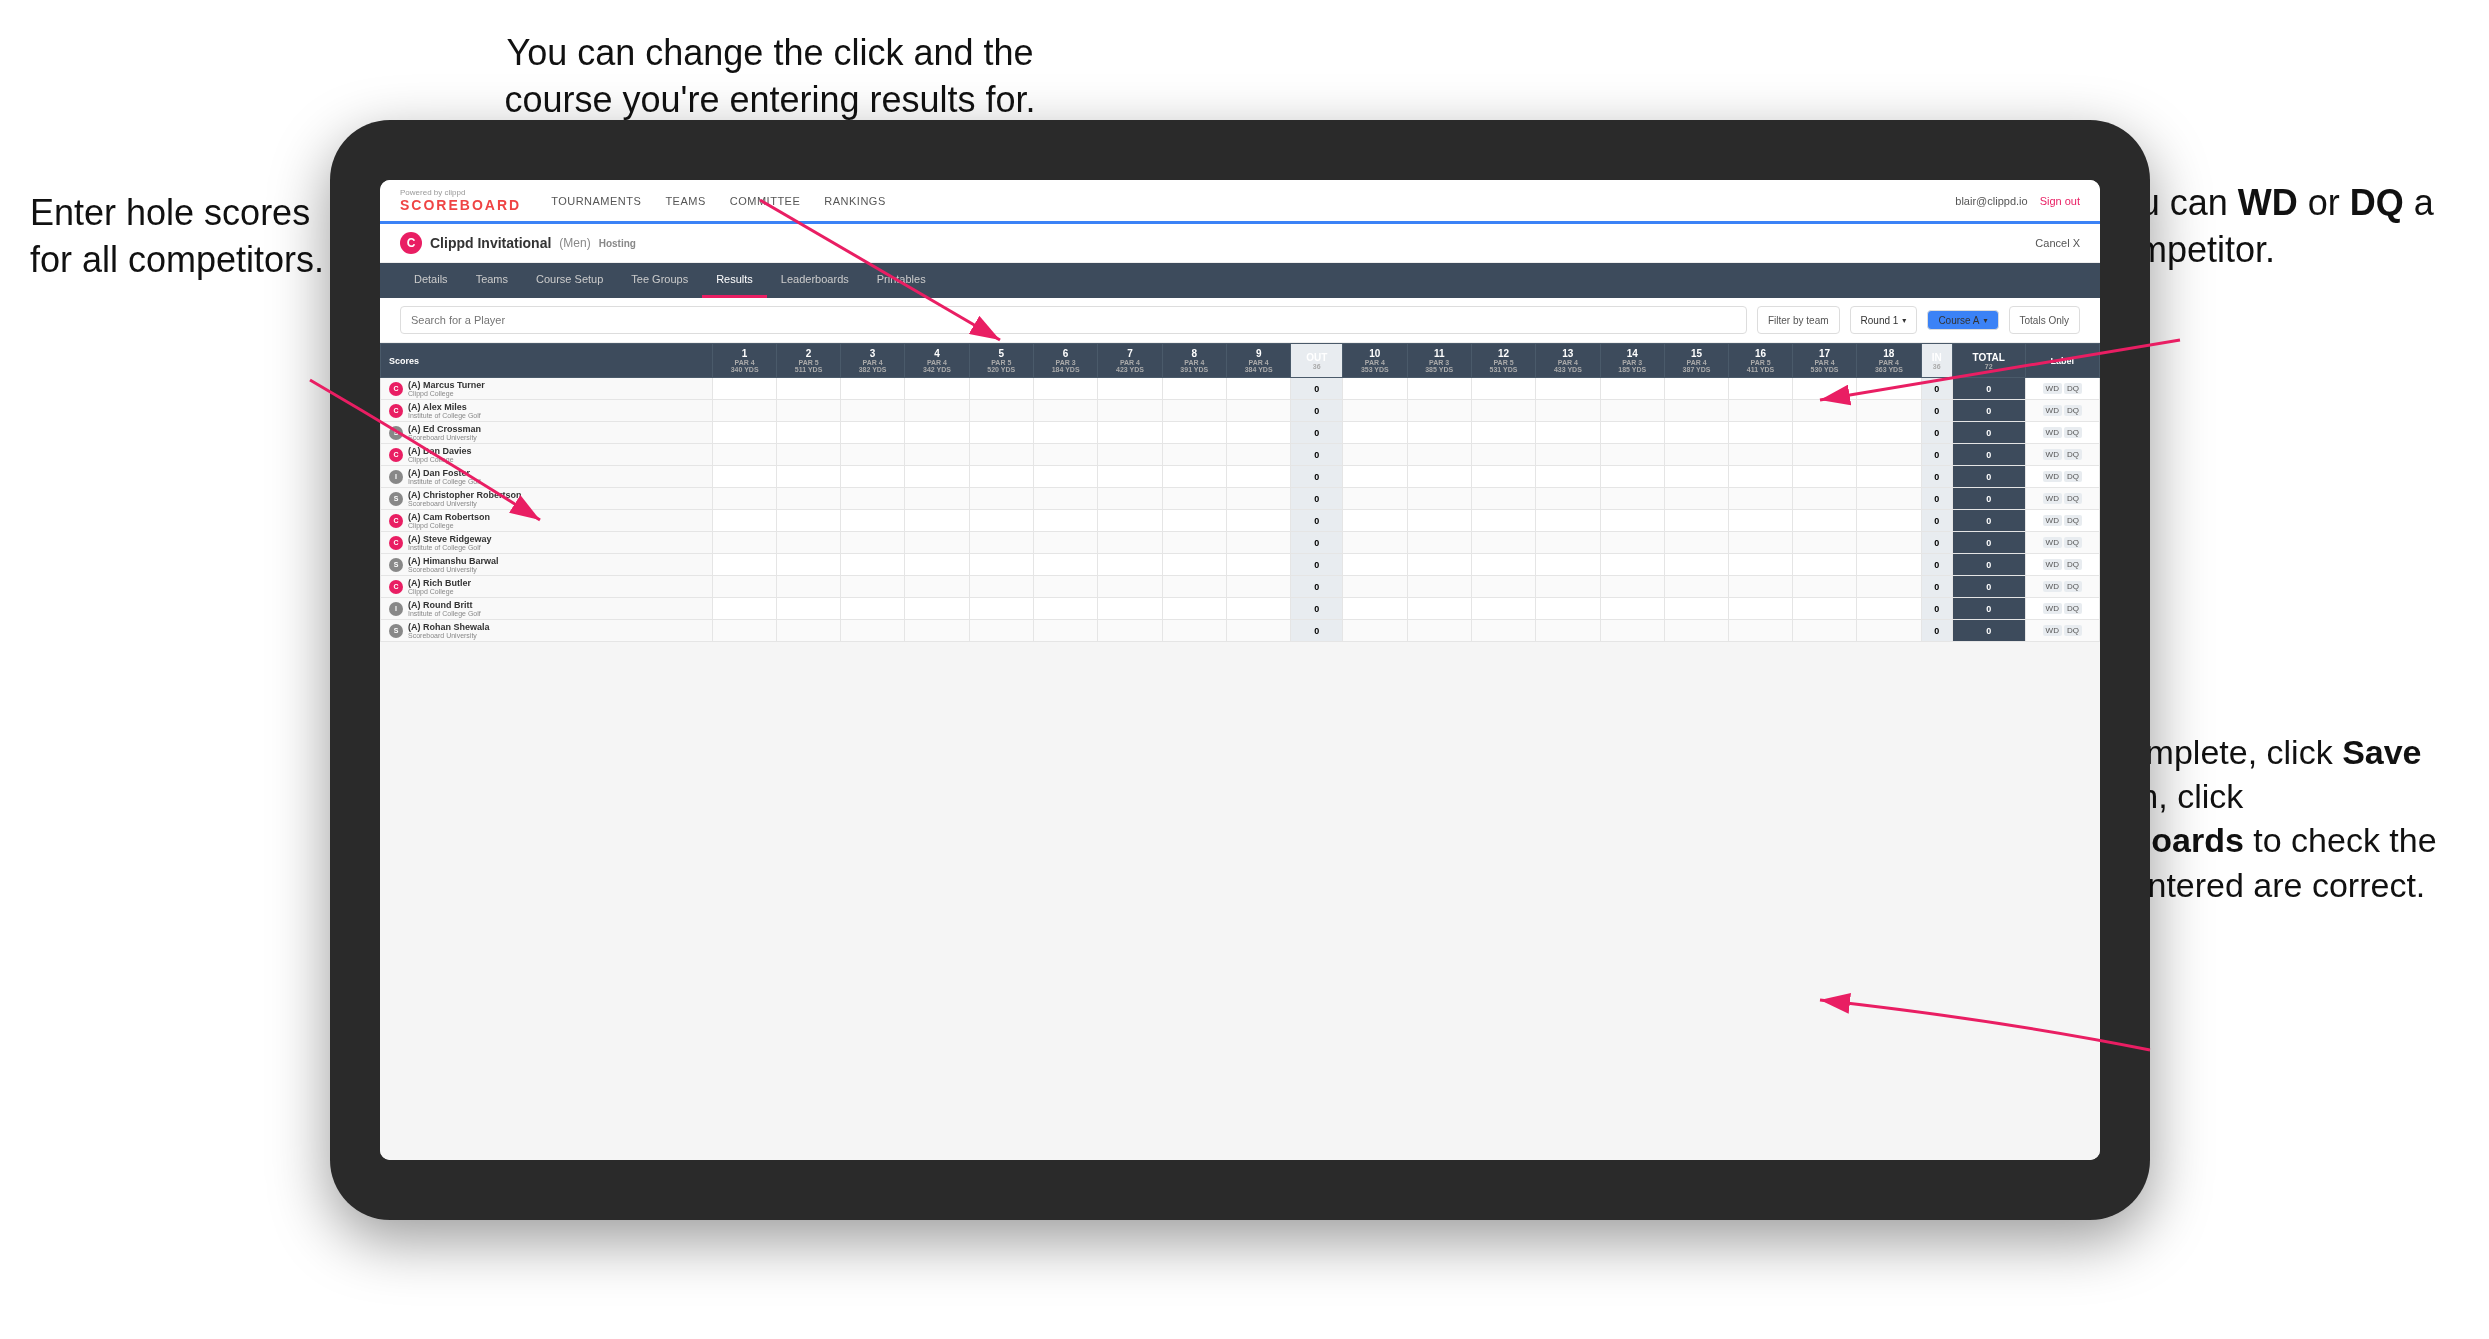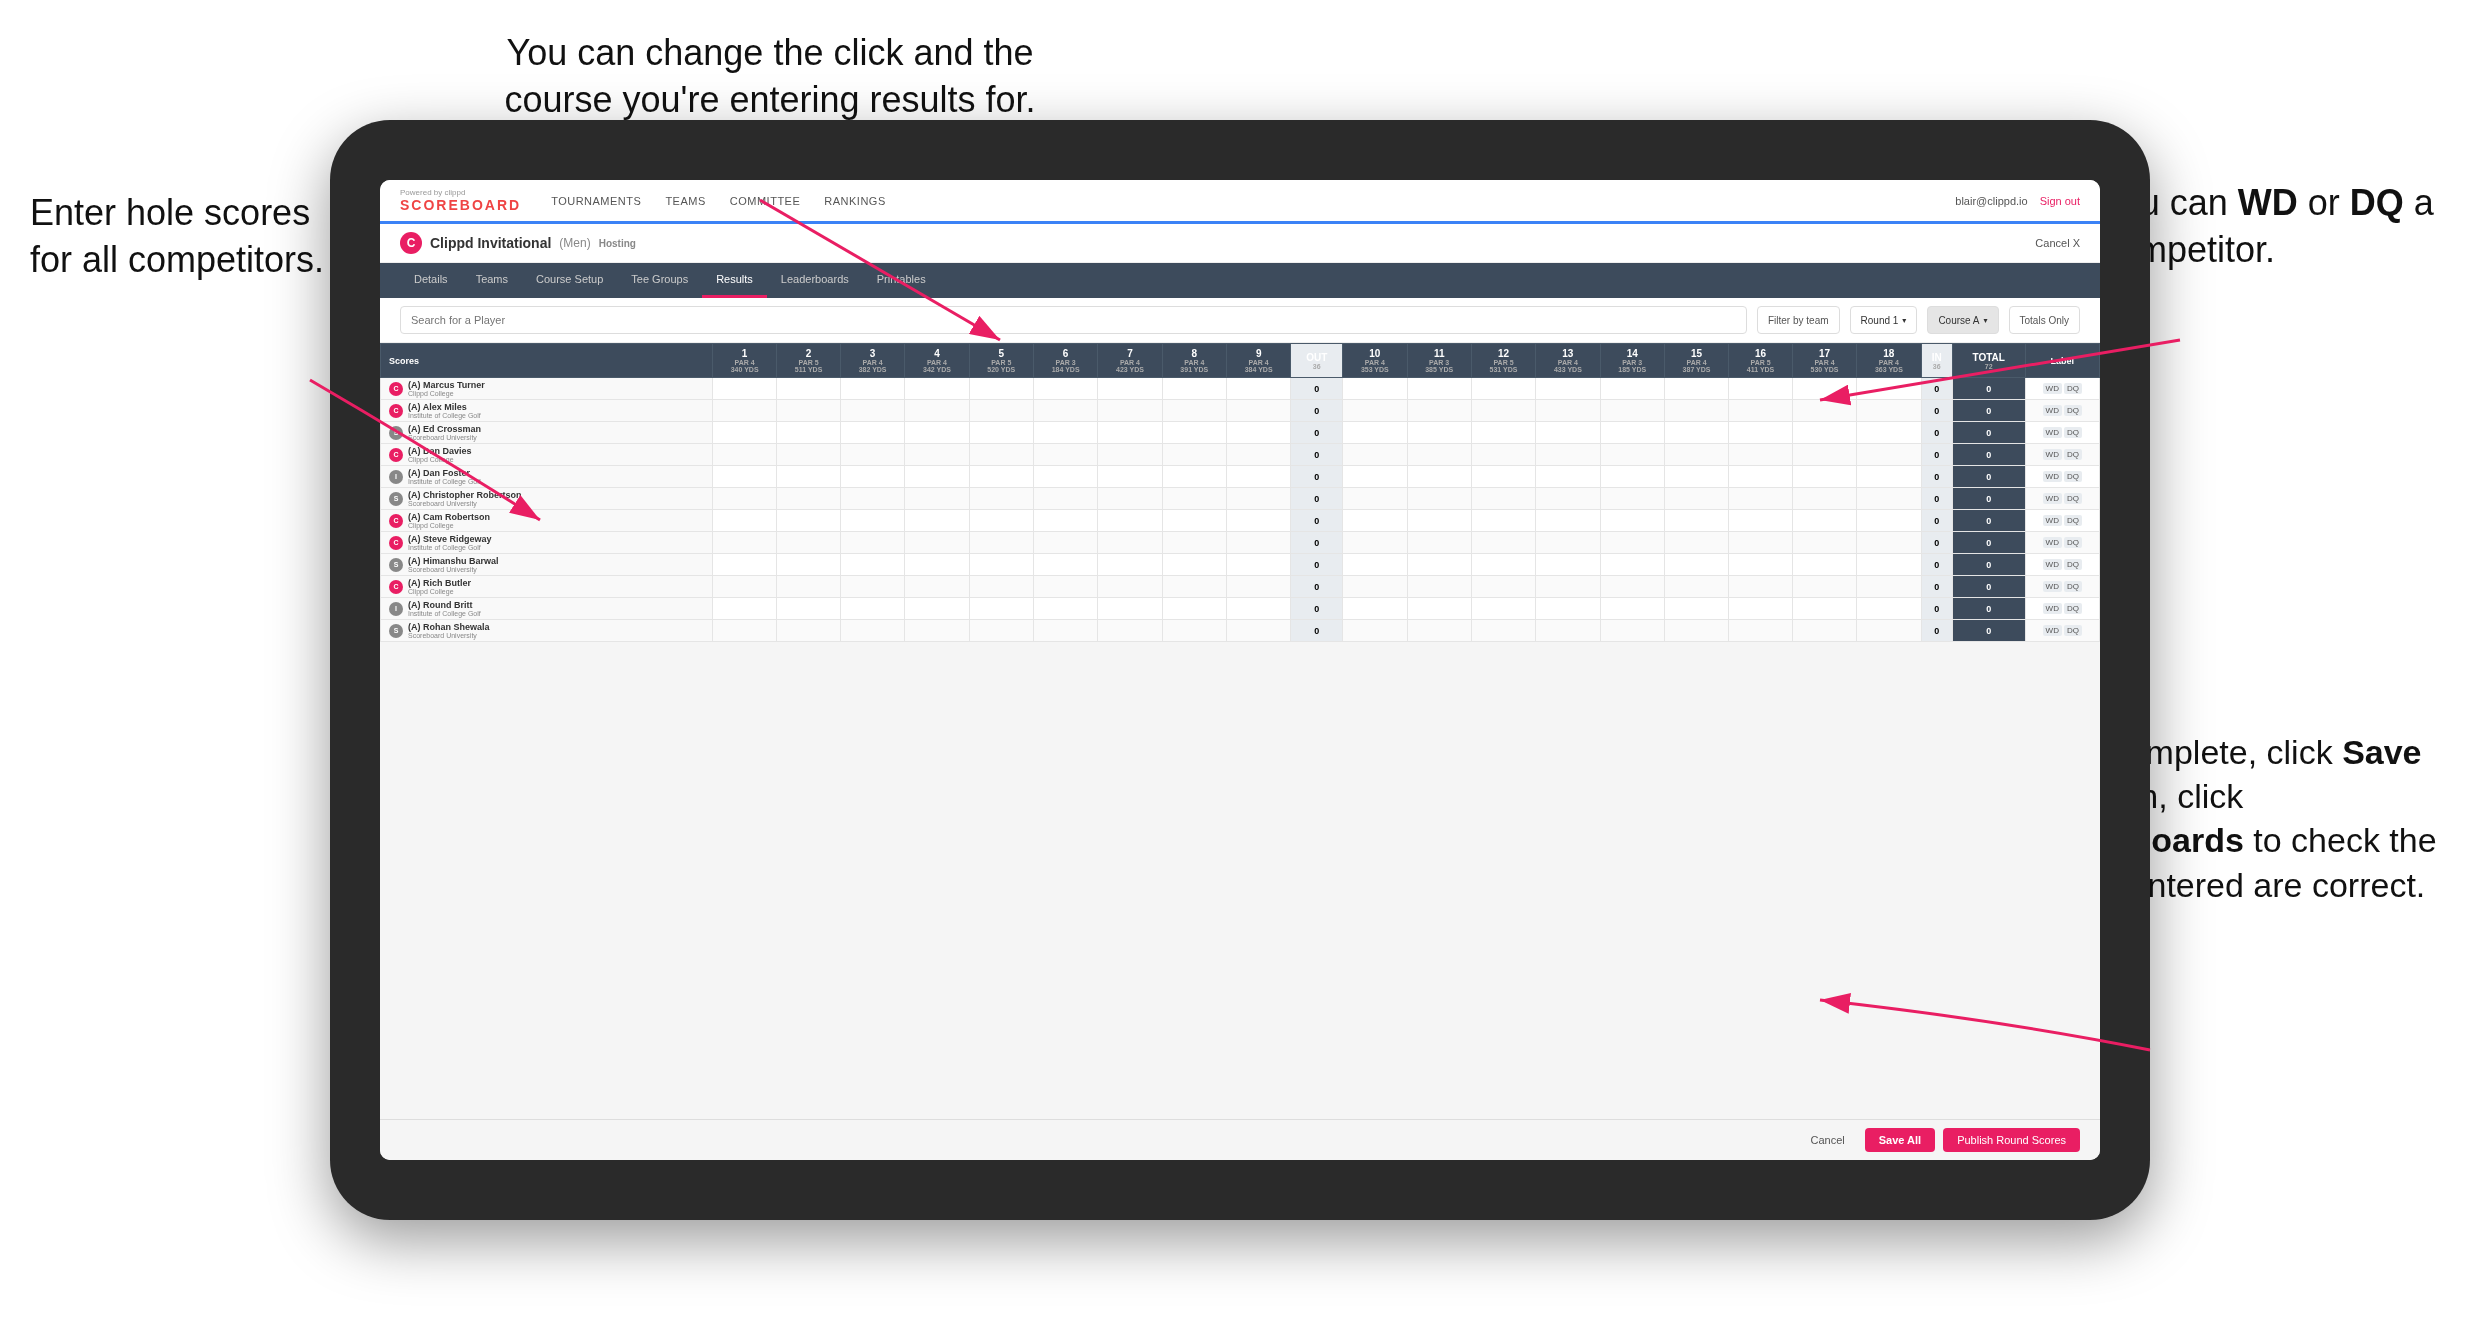--- a/index.html
+++ b/index.html
@@ -205,24 +205,24 @@
       height: 28px;
       display: flex;
       align-items: center;
       gap: 4px;
     }
     .course-selector {
       border: 1px solid #ddd;
       border-radius: 4px;
       padding: 4px 10px;
       font-size: 10px;
-      background: #e5e5e5;
+      background: #3b82f6;
       color: #333;
       cursor: pointer;
-      height: 28px;
+      height: 20px;
       display: flex;
       align-items: center;
       gap: 4px;
     }
     .totals-only-btn {
       border: 1px solid #ddd;
       border-radius: 4px;
       padding: 4px 10px;
       font-size: 10px;
       color: #555;
@@ -1017,25 +1017,20 @@
                 <div class="label-cell">
       <button class="wd-btn">WD</button>
       <button class="dq-btn">DQ</button>
     </div>
               </td>
             </tr>
           </tbody>
       </table>
     </div>
 
-    <div class="action-bar">
-      <button class="btn-cancel">Cancel</button>
-      <button class="btn-save">Save All</button>
-      <button class="btn-publish">Publish Round Scores</button>
-    </div>
 
   </div>
 </div>
 
 <svg class="arrows-layer">
 
   <defs>
     <marker id="arrowhead" markerWidth="10" markerHeight="7" refX="10" refY="3.5" orient="auto">
       <polygon points="0 0, 10 3.5, 0 7" fill="#e91e63"></polygon>
     </marker>

